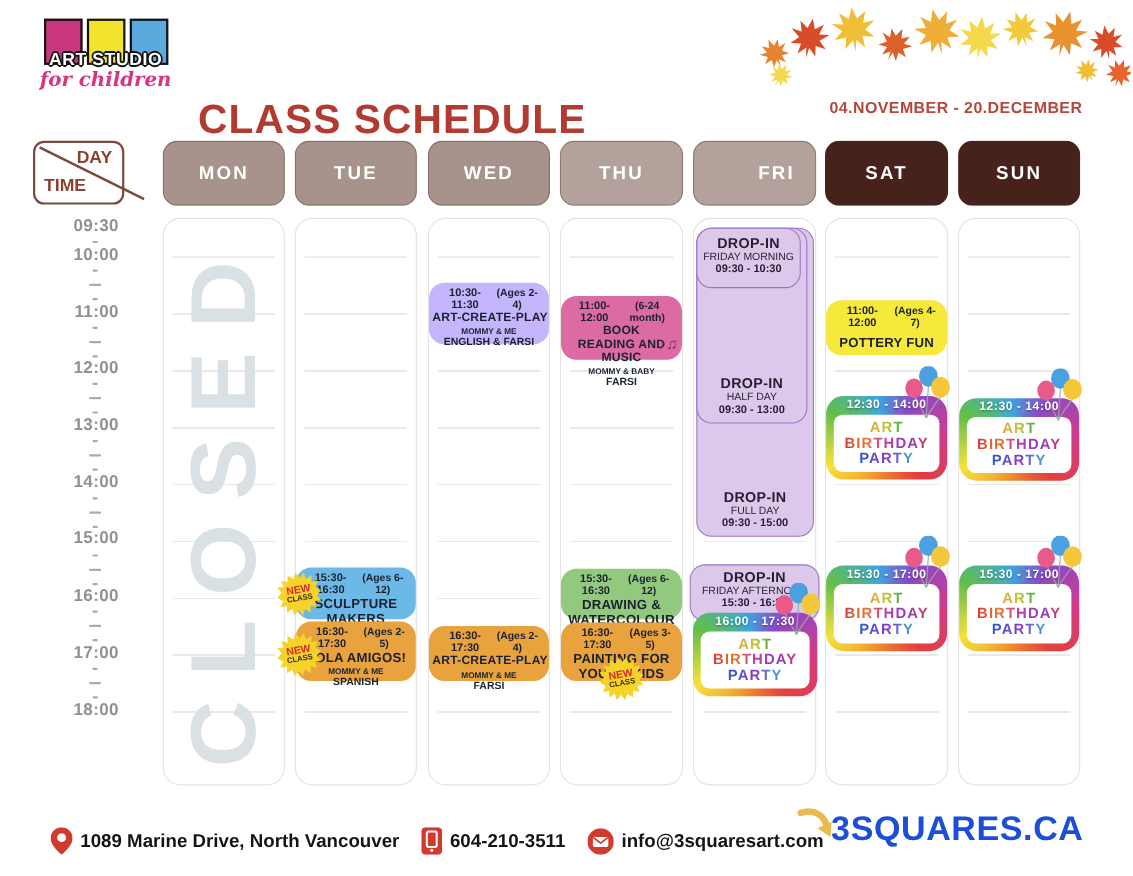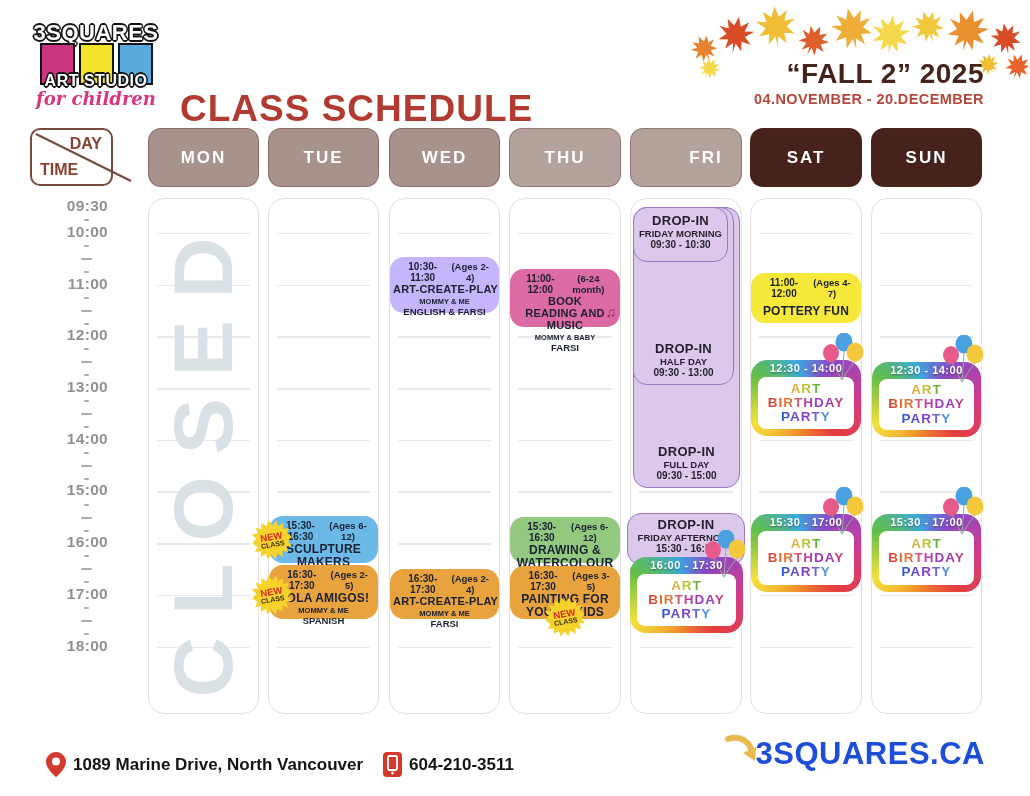--- a/index.html
+++ b/index.html
@@ -66,21 +66,21 @@
   .evt .title.small { font-size:11px; }
   .evt .nowrap { white-space:nowrap; }
   .evt .sub  { font-size:7.5px; font-weight:700; margin-top:1px; }
   .evt .sub2 { font-size:9.5px; font-weight:700; }
   .notes { position:absolute; right:4px; bottom:7px; font-size:14px; color:#7E2B52; }
 
   
   .drop { position:absolute; border:1.5px solid #9C77C4; border-radius:14px; color:#241E2E;
           text-align:center; }
   .drop .dt  { font-size:13px; font-weight:800; letter-spacing:.3px; }
-  .drop .ds  { font-size:9.5px; font-weight:700; }
+  .drop .ds  { font-size:9.5px; font-weight:400; }
   .drop .dtm { font-size:10px; font-weight:800; }
   .drop .bottom { position:absolute; bottom:6px; left:0; right:0; }
   .drop .top { padding-top:5px; }
 
   
   .party { position:absolute; border-radius:16px; padding:17px 7px 7px;
            background:conic-gradient(from 140deg,#E33E3E,#F08A2A,#F5E13A,#62BE4A,#3AA8E0,#8A4AC8,#D23B8A,#E33E3E); }
   .party .ptime { position:absolute; top:2px; left:0; right:0; text-align:center; color:#fff;
                   font-size:11px; font-weight:800; letter-spacing:.5px;
                   text-shadow:0 1px 2px rgba(0,0,0,.4); }
@@ -124,21 +124,20 @@
         <path d="M22 18 Q21 34 20 47" stroke="#9aa" stroke-width="1" fill="none"></path>
         <path d="M33 28 Q25 38 20 47" stroke="#9aa" stroke-width="1" fill="none"></path>
         <ellipse cx="22" cy="9" rx="8.5" ry="9.5" fill="#4AA0E0"></ellipse>
         <ellipse cx="9" cy="20" rx="8" ry="9" fill="#E85A8A"></ellipse>
         <ellipse cx="33" cy="19" rx="8.5" ry="9.5" fill="#F5C83C"></ellipse>
       </g>
     </defs>
   </svg>
 
   <div class="logo">
-    <div class="outline-txt logo-l1">3SQUARES</div>
     <div class="squares">
       <div class="sq" style="background: rgb(201, 55, 126);"></div>
       <div class="sq" style="background: rgb(242, 227, 44);"></div>
       <div class="sq" style="background: rgb(92, 169, 221);"></div>
     </div>
     <div class="outline-txt logo-l2">ART STUDIO</div>
     <div class="logo-l3">for children</div>
   </div>
 
   <div class="main-title">CLASS SCHEDULE</div>
@@ -151,21 +150,20 @@
     <use href="#leaf" fill="#DD5F2B" transform="translate(126,36) rotate(25) scale(1.15)"></use>
     <use href="#leaf" fill="#EFAE38" transform="translate(164,24) rotate(-12) scale(1.55)"></use>
     <use href="#leaf" fill="#F5D94C" transform="translate(203,30) rotate(6) scale(1.45)"></use>
     <use href="#leaf" fill="#F2C83C" transform="translate(240,22) rotate(-18) scale(1.2)"></use>
     <use href="#leaf" fill="#E8912E" transform="translate(280,26) rotate(14) scale(1.55)"></use>
     <use href="#leaf" fill="#D84C28" transform="translate(318,34) rotate(-8) scale(1.15)"></use>
     <use href="#leaf" fill="#F0BE34" transform="translate(300,60) rotate(-30) scale(.8)"></use>
     <use href="#leaf" fill="#E8642C" transform="translate(330,62) rotate(18) scale(.95)"></use>
   </svg>
 
-  <div class="season">“FALL 2” 2025</div>
   <div class="dates">04.NOVEMBER - 20.DECEMBER</div>
 
   <div class="corner">
     <svg width="106" height="58">
       <line x1="4" y1="4" x2="99" y2="51" stroke="#7A4A3E" stroke-width="2.2"></line>
     </svg>
     <span class="day">DAY</span>
     <span class="time">TIME</span>
   </div>
 
@@ -440,15 +438,23 @@
       <span>1089 Marine Drive, North Vancouver</span>
     </span>
     <span class="f-item">
       <svg width="19" height="25" viewBox="0 0 19 25">
         <rect x="0" y="0" width="19" height="25" rx="4" fill="#D33A2E"></rect>
         <rect x="5" y="4" width="9" height="14" rx="1.5" fill="none" stroke="#fff" stroke-width="1.8"></rect>
         <circle cx="9.5" cy="21" r="1.4" fill="#fff"></circle>
       </svg>
       <span>604-210-3511</span>
     </span>
+    <span class="f-item">
+      <svg width="24" height="24" viewBox="0 0 24 24">
+        <circle cx="12" cy="12" r="12" fill="#D33A2E"></circle>
+        <rect x="5" y="8" width="14" height="9" rx="1.5" fill="#fff"></rect>
+        <path d="M5.5 8.5 L12 13.5 L18.5 8.5" fill="none" stroke="#D33A2E" stroke-width="1.6"></path>
+      </svg>
+      <span>info@3squaresart.com</span>
+    </span>
   </div>
 
 </div>
 
 </body></html>

